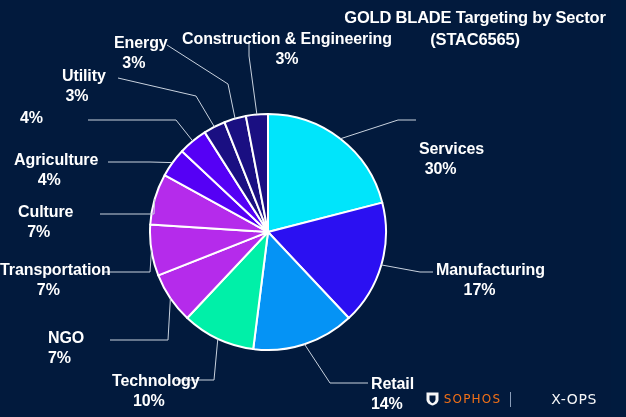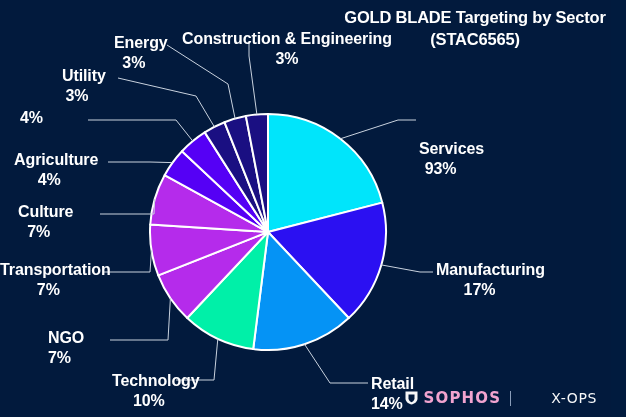--- a/index.html
+++ b/index.html
@@ -65,24 +65,24 @@
     display: flex;
     align-items: center;
     gap: 5px;
     opacity: 0.97;
   }
   #brand-logo .shield {
     width: 13px; height: 14px;
     display: block;
   }
   #brand-logo .wordmark {
-    font-size: 15px;
-    font-weight: bold;
+    font-size: 12px;
+    font-weight: normal;
     letter-spacing: 1.2px;
-    color: #f9a8d4;
+    color: #f97316;
     font-family: "DejaVu Sans", sans-serif;
   }
   #brand-logo .divider {
     width: 1px; height: 15px;
     background: #8fa2bd;
     margin: 0 4px;
   }
   #brand-logo .xops {
     font-size: 14px;
     letter-spacing: 0.6px;
@@ -129,21 +129,21 @@
     </svg>
   </div>
 
   <div id="chart-title">
     <span>GOLD BLADE Targeting by Sector</span>
     <span class="line2">(STAC6565)</span>
   </div>
 
   <div class="slice-label lab-right" style="left:419px; top:94px;margin-top:45px;">
     <span>Services</span>
-    <span class="pct">93%</span>
+    <span class="pct">30%</span>
   </div>
 
   <div class="slice-label lab-right" style="left:436px; top:260px;">
     <span>Manufacturing</span>
     <span class="pct">17%</span>
   </div>
 
   <div class="slice-label lab-right" style="left:371px; top:374px;">
     <span>Retail</span>
     <span class="pct">14%</span>

